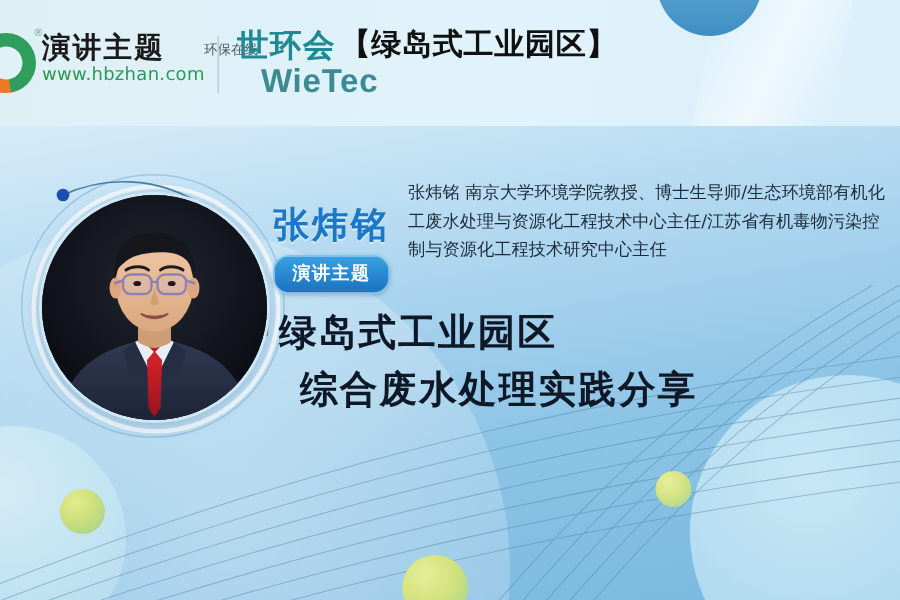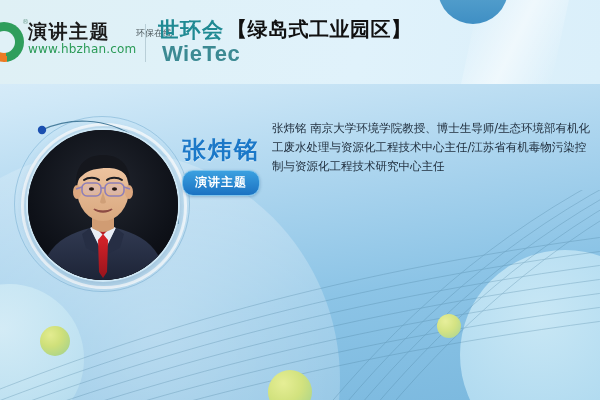--- a/index.html
+++ b/index.html
@@ -92,21 +92,21 @@
   .wie-block{position:absolute;left:158px;top:16px;width:430px;height:56px;}
   .wie-cn{
     position:absolute;left:0;top:0;font-size:21px;font-weight:bold;color:#1f8a93;
     letter-spacing:1px;white-space:nowrap;
   }
   .wie-bracket{
     position:absolute;left:69px;top:0px;font-size:20px;font-weight:bold;color:#111;
     letter-spacing:.5px;white-space:nowrap;
   }
   .wie-en{
-    position:absolute;left:4px;top:25px;font-size:22px;font-weight:bold;color:#3c8a93;
+    position:absolute;left:16px;top:25px;font-size:22px;font-weight:bold;color:#3c8a93;
     letter-spacing:.5px;white-space:nowrap;font-family:"Liberation Sans",sans-serif;
   }
   .wie-stats{
     position:absolute;left:76px;top:34px;height:14px;padding:0 7px;
     background:#2f8c9a;border-radius:2px;color:#fff;font-size:8px;font-weight:bold;
     line-height:14px;white-space:nowrap;letter-spacing:.2px;
   }
 
   
   .photo-wrap{position:absolute;left:26px;top:128px;width:150px;height:150px;}
@@ -286,14 +286,18 @@
       </svg>
     </div>
   </div>
 
   <div class="bio">张炜铭 南京大学环境学院教授、博士生导师/生态环境部有机化工废水处理与资源化工程技术中心主任/江苏省有机毒物污染控制与资源化工程技术研究中心主任</div>
 
   <div class="speaker-name">张炜铭</div>
 
   <div class="badge">演讲主题</div>
 
+  <div class="title">
+    <div>绿岛式工业园区</div>
+    <div class="title-l2">综合废水处理实践分享</div>
+  </div>
 
 </div>
 
 </body></html>

